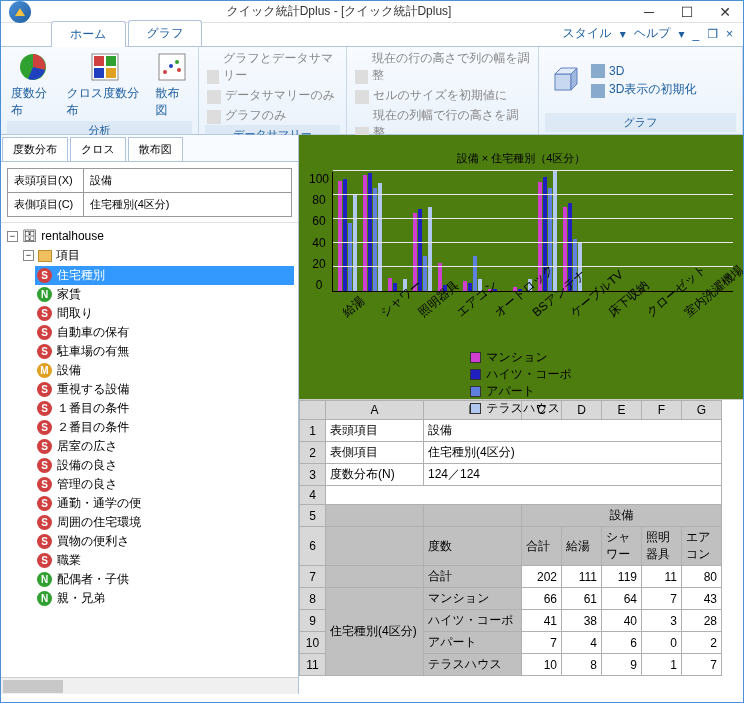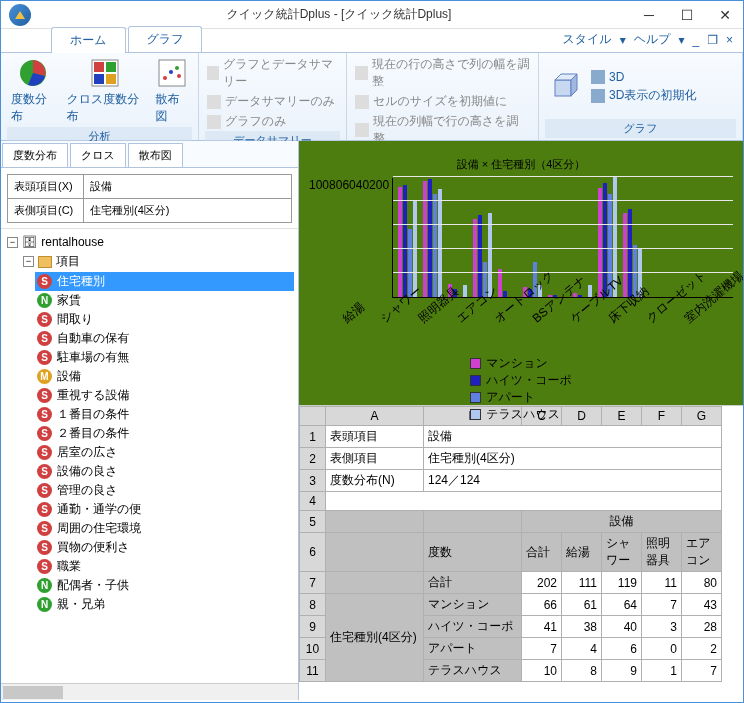--- a/index.html
+++ b/index.html
@@ -1,35 +1,35 @@
 <!DOCTYPE html>
 <html><head>
 <meta charset="utf-8">
 <style>
 *{margin:0;padding:0;box-sizing:border-box;font-family:'Meiryo UI','MS PGothic',sans-serif;font-size:12px}
 body{background:#fff;width:744px;height:703px;overflow:hidden;border:1px solid #4a90d9}
-.titlebar{height:28px;background:#fff;display:flex;align-items:center;padding:0 8px;border-bottom:1px solid #e0e0e0}
+.titlebar{height:22px;background:#fff;display:flex;align-items:center;padding:0 8px;border-bottom:1px solid #e0e0e0}
 .app-icon{width:22px;height:22px;position:relative;margin-right:8px}
 .app-icon-circle{width:22px;height:22px;border-radius:50%;background:linear-gradient(135deg,#4a90d9,#2060a0);display:flex;align-items:center;justify-content:center}
 .app-icon-tri{width:0;height:0;border-left:5px solid transparent;border-right:5px solid transparent;border-bottom:8px solid #f0c040}
 .title-text{flex:1;text-align:center;color:#333}
 .win-controls{display:flex;gap:18px}
 .win-btn{width:20px;height:20px;display:flex;align-items:center;justify-content:center;color:#333;font-size:14px}
 .tabs-row{height:24px;background:#fff;display:flex;align-items:flex-end;padding-left:50px;border-bottom:1px solid #b0c4de}
 .tab{padding:4px 18px;border:1px solid #b0c4de;border-bottom:none;background:#fff;color:#2060a0;border-radius:3px 3px 0 0;margin-right:2px}
 .tab.active{background:#fff;position:relative;top:1px}
 .help-area{margin-left:auto;padding:4px 10px;color:#2060a0;display:flex;align-items:center;gap:8px}
 .ribbon{height:88px;background:linear-gradient(#f8fbff,#eaf2fb);display:flex;border-bottom:1px solid #b0c4de}
 .ribbon-group{border-right:1px solid #c8d8e8;display:flex;flex-direction:column;padding:2px 6px}
 .ribbon-group-body{flex:1;display:flex;align-items:center;gap:4px}
 .ribbon-group-label{text-align:center;color:#2060a0;font-size:11px;padding:2px;background:rgba(200,218,238,.4)}
 .rb-btn{display:flex;flex-direction:column;align-items:center;padding:2px 4px;color:#2060a0;font-size:11px}
 .rb-icon{width:32px;height:32px;margin-bottom:2px;display:flex;align-items:center;justify-content:center}
 .rb-small-col{display:flex;flex-direction:column;gap:1px}
-.rb-small{display:flex;align-items:center;gap:4px;color:#888;font-size:11px;padding:1px 2px}
+.rb-small{display:flex;align-items:flex-end;gap:4px;color:#888;font-size:11px;padding:1px 2px}
 .rb-small .si{width:14px;height:14px;background:#ddd;display:inline-block}
 .content{display:flex;height:calc(100% - 142px)}
 .left-panel{width:298px;border-right:1px solid #b0c4de;display:flex;flex-direction:column;background:#fff}
 .subtabs{display:flex;border-bottom:1px solid #b0c4de;background:#f8fbff}
 .subtab{padding:4px 10px;border:1px solid #b0c4de;border-bottom:none;margin:2px 1px 0 1px;background:#fff;font-size:11px}
 .subtab.active{background:#fff}
 .form-table{padding:6px;border-bottom:1px solid #e0e0e0}
 .form-row{display:flex;border:1px solid #999;margin-bottom:-1px}
 .form-label{width:76px;padding:4px 6px;border-right:1px solid #999;font-size:11px;background:#fff}
 .form-value{flex:1;padding:4px 6px;font-size:11px}
@@ -43,21 +43,21 @@
 .ii{width:15px;height:15px;border-radius:50%;color:#fff;font-size:10px;font-weight:bold;display:inline-flex;align-items:center;justify-content:center}
 .ii.s{background:#d04040}
 .ii.n{background:#30a030}
 .ii.m{background:#e0a020}
 .hscroll{height:17px;background:#f0f0f0;border-top:1px solid #ccc;display:flex;align-items:center}
 .hscroll-thumb{width:60px;height:13px;background:#c8c8c8;margin-left:2px}
 .right-panel{flex:1;display:flex;flex-direction:column;overflow:hidden}
 .chart-area{height:265px;padding:16px 10px 4px 10px;border-bottom:1px solid #ccc;position:relative;background:#4d7c0f}
 .chart-title{text-align:center;font-size:11px;margin-bottom:6px}
 .chart-body{display:flex;height:130px}
-.y-axis{display:flex;flex-direction:row;justify-content:space-between;align-items:flex-start;font-size:9px;padding-right:3px;height:120px}
+.y-axis{display:flex;flex-direction:column;justify-content:space-between;align-items:center;font-size:9px;padding-right:3px;height:120px}
 .plot{flex:1;border-left:1px solid #000;border-bottom:1px solid #000;display:flex;align-items:flex-end;padding:0 2px;height:120px;position:relative}
 .bg-grid{position:absolute;left:0;right:0;height:1px;background:#e8e8e8}
 .bar-group{display:flex;align-items:flex-end;gap:1px;margin:0 3px}
 .bar{width:4px}
 .c1{background:#d040d0}
 .c2{background:#2020c0}
 .c3{background:#6080e0}
 .c4{background:#b0c8f0}
 .x-labels{display:flex;margin-left:30px;font-size:9px}
 .x-lbl{transform:rotate(-40deg);transform-origin:left top;white-space:nowrap;width:38px;margin-top:6px}

